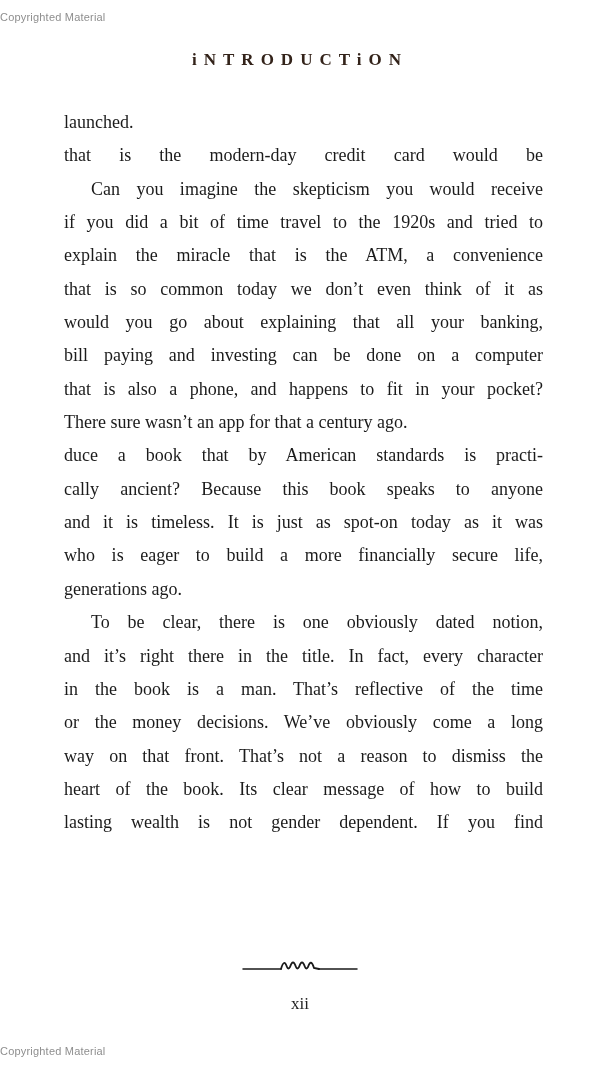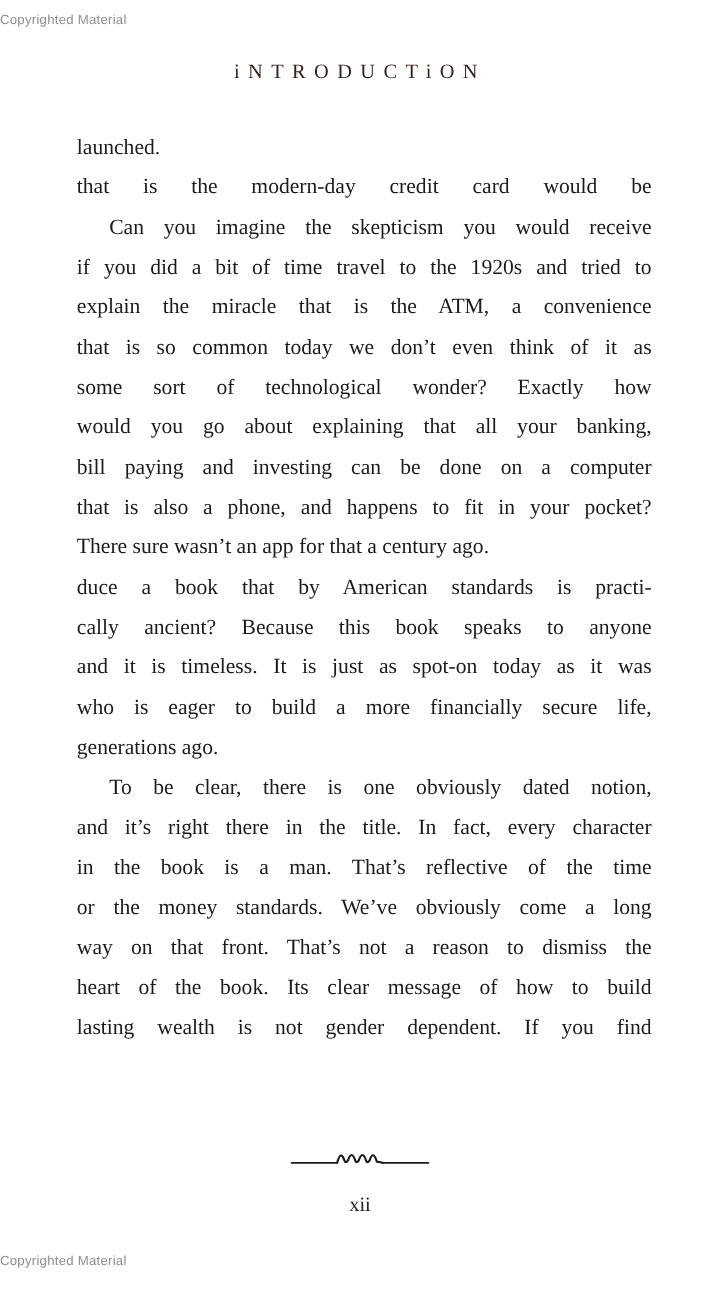--- a/index.html
+++ b/index.html
@@ -24,21 +24,21 @@
   .notice.bottom { top: 1045px; }
   .chapter-header {
     position: absolute;
     top: 50px;
     left: 0;
     width: 100%;
     margin: 0;
     text-align: center;
     font-family: "Liberation Serif", serif;
     font-size: 17px;
-    font-weight: 400;
+    font-weight: 700;
     letter-spacing: 7px;
     color: #33231a;
   }
   .body-text {
     position: absolute;
     top: 106px;
     left: 64px;
     width: 479px;
     font-size: 18px;
     color: #1b1b1b;
@@ -79,38 +79,37 @@
 <div class="body-text" id="body-text">
     <div class="para">
       <div class="line lastline">launched.</div>
       <div class="line">that is the modern-day credit card would be</div>
     </div>
     <div class="para">
       <div class="line indent">Can you imagine the skepticism you would receive</div>
       <div class="line">if you did a bit of time travel to the 1920s and tried to</div>
       <div class="line">explain the miracle that is the ATM, a convenience</div>
       <div class="line">that is so common today we don’t even think of it as</div>
-      <div class="line">some sort of technological wonder? Exactly how</div>
       <div class="line">would you go about explaining that all your banking,</div>
       <div class="line">bill paying and investing can be done on a computer</div>
       <div class="line">that is also a phone, and happens to fit in your pocket?</div>
       <div class="line lastline">There sure wasn’t an app for that a century ago.</div>
     </div>
     <div class="para">
       <div class="line">duce a book that by American standards is practi-</div>
       <div class="line">cally ancient? Because this book speaks to anyone</div>
       <div class="line">and it is timeless. It is just as spot-on today as it was</div>
       <div class="line">who is eager to build a more financially secure life,</div>
       <div class="line lastline">generations ago.</div>
     </div>
     <div class="para">
       <div class="line indent">To be clear, there is one obviously dated notion,</div>
       <div class="line">and it’s right there in the title. In fact, every character</div>
       <div class="line">in the book is a man. That’s reflective of the time</div>
-      <div class="line">or the money standards. We’ve obviously come a long</div>
+      <div class="line">or the money decisions. We’ve obviously come a long</div>
       <div class="line">way on that front. That’s not a reason to dismiss the</div>
       <div class="line">heart of the book. Its clear message of how to build</div>
       <div class="line">lasting wealth is not gender dependent. If you find</div>
     </div>
   </div>
 
 <div class="flourish">
   <svg width="130" height="24" viewBox="0 0 130 24">
     <path d="M8 15 H46" stroke="#1a1a1a" stroke-width="1.5" fill="none" stroke-linecap="round"></path>
     <path d="M46 15 Q49 4 52 13 Q53 16 55 13 Q58 4 61 13 Q62 16 64 13 Q67 4 70 13 Q71 16 73 13 Q76 4 79 14 L84 15" stroke="#1a1a1a" stroke-width="1.8" fill="none" stroke-linecap="round"></path>

